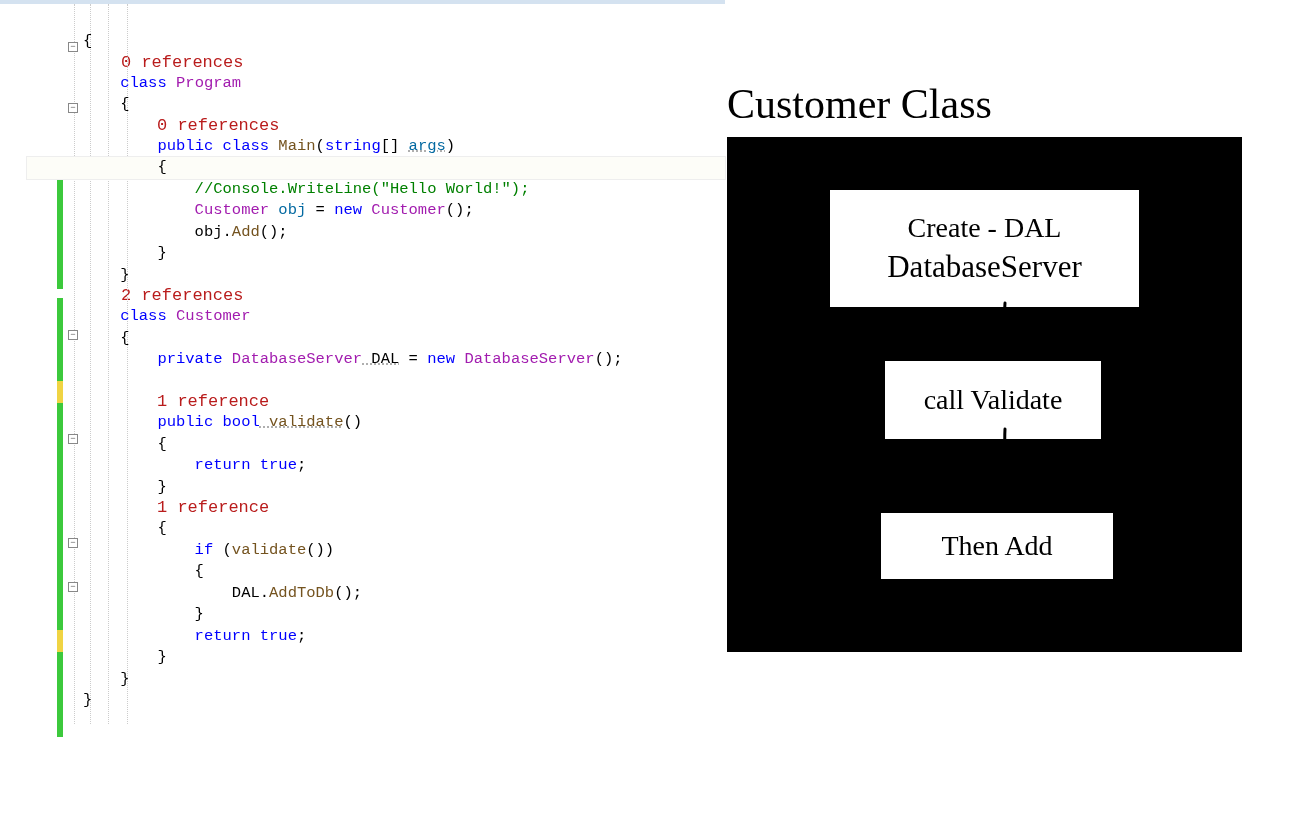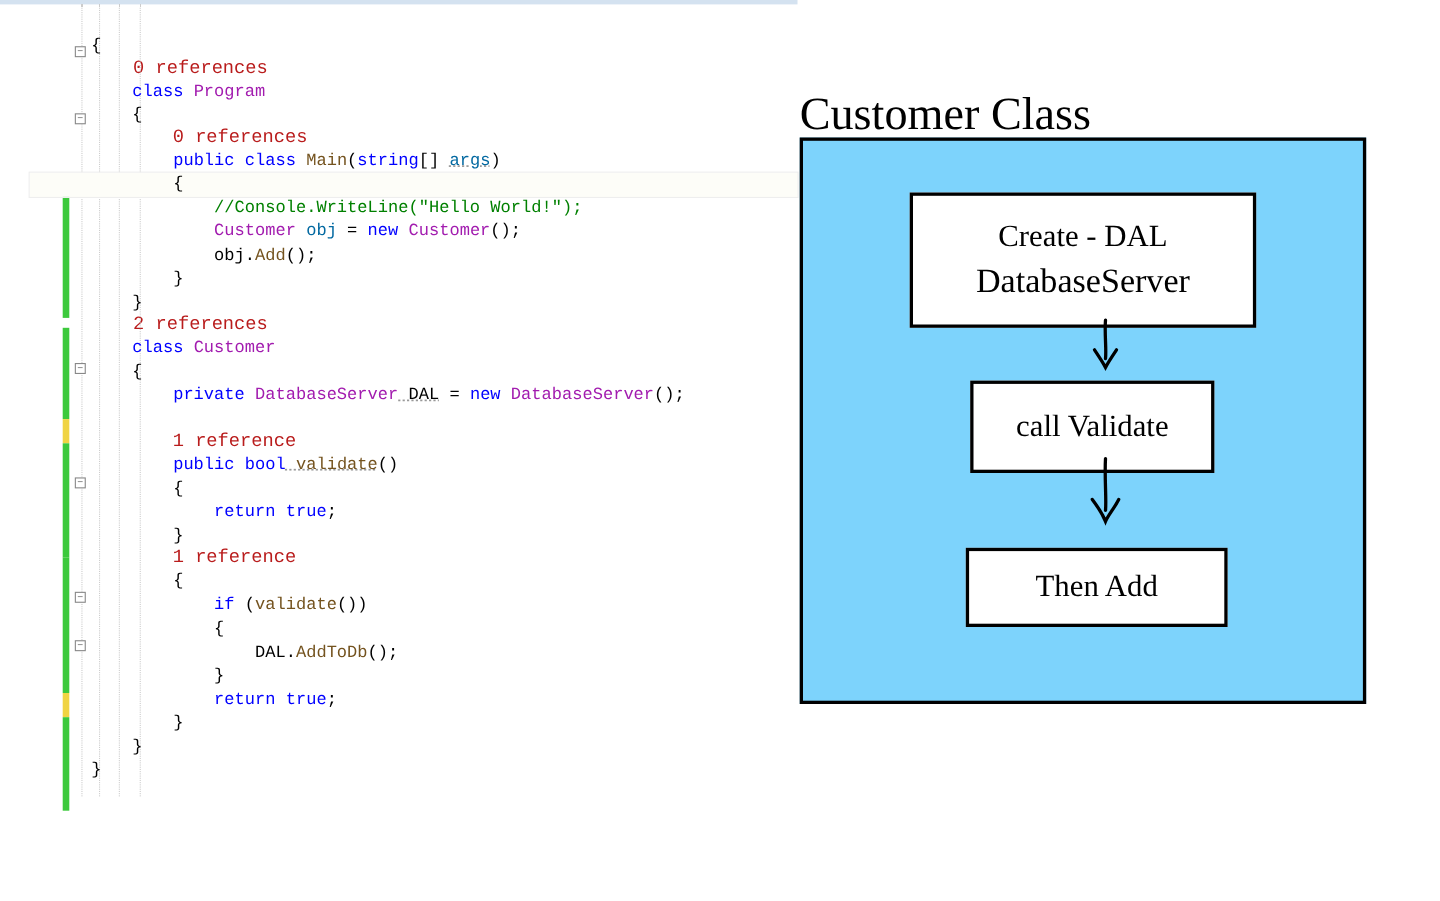--- a/index.html
+++ b/index.html
@@ -92,25 +92,25 @@
   .diagram-title {
     position: absolute;
     left: 752px;
     top: 80px;
     font-size: 42px;
     color: #000;
   }
   .class-box {
     position: absolute;
     left: 752px;
-    top: 125px;
+    top: 137px;
     width: 515px;
     height: 515px;
     border: 3px solid #000;
-    background: #7dd3fc;
+    background: #000000;
   }
   .d-box {
     position: absolute;
     border: 3px solid #000;
     background: #fff;
     display: flex;
     flex-direction: column;
     align-items: center;
     justify-content: center;
     font-size: 28px;

